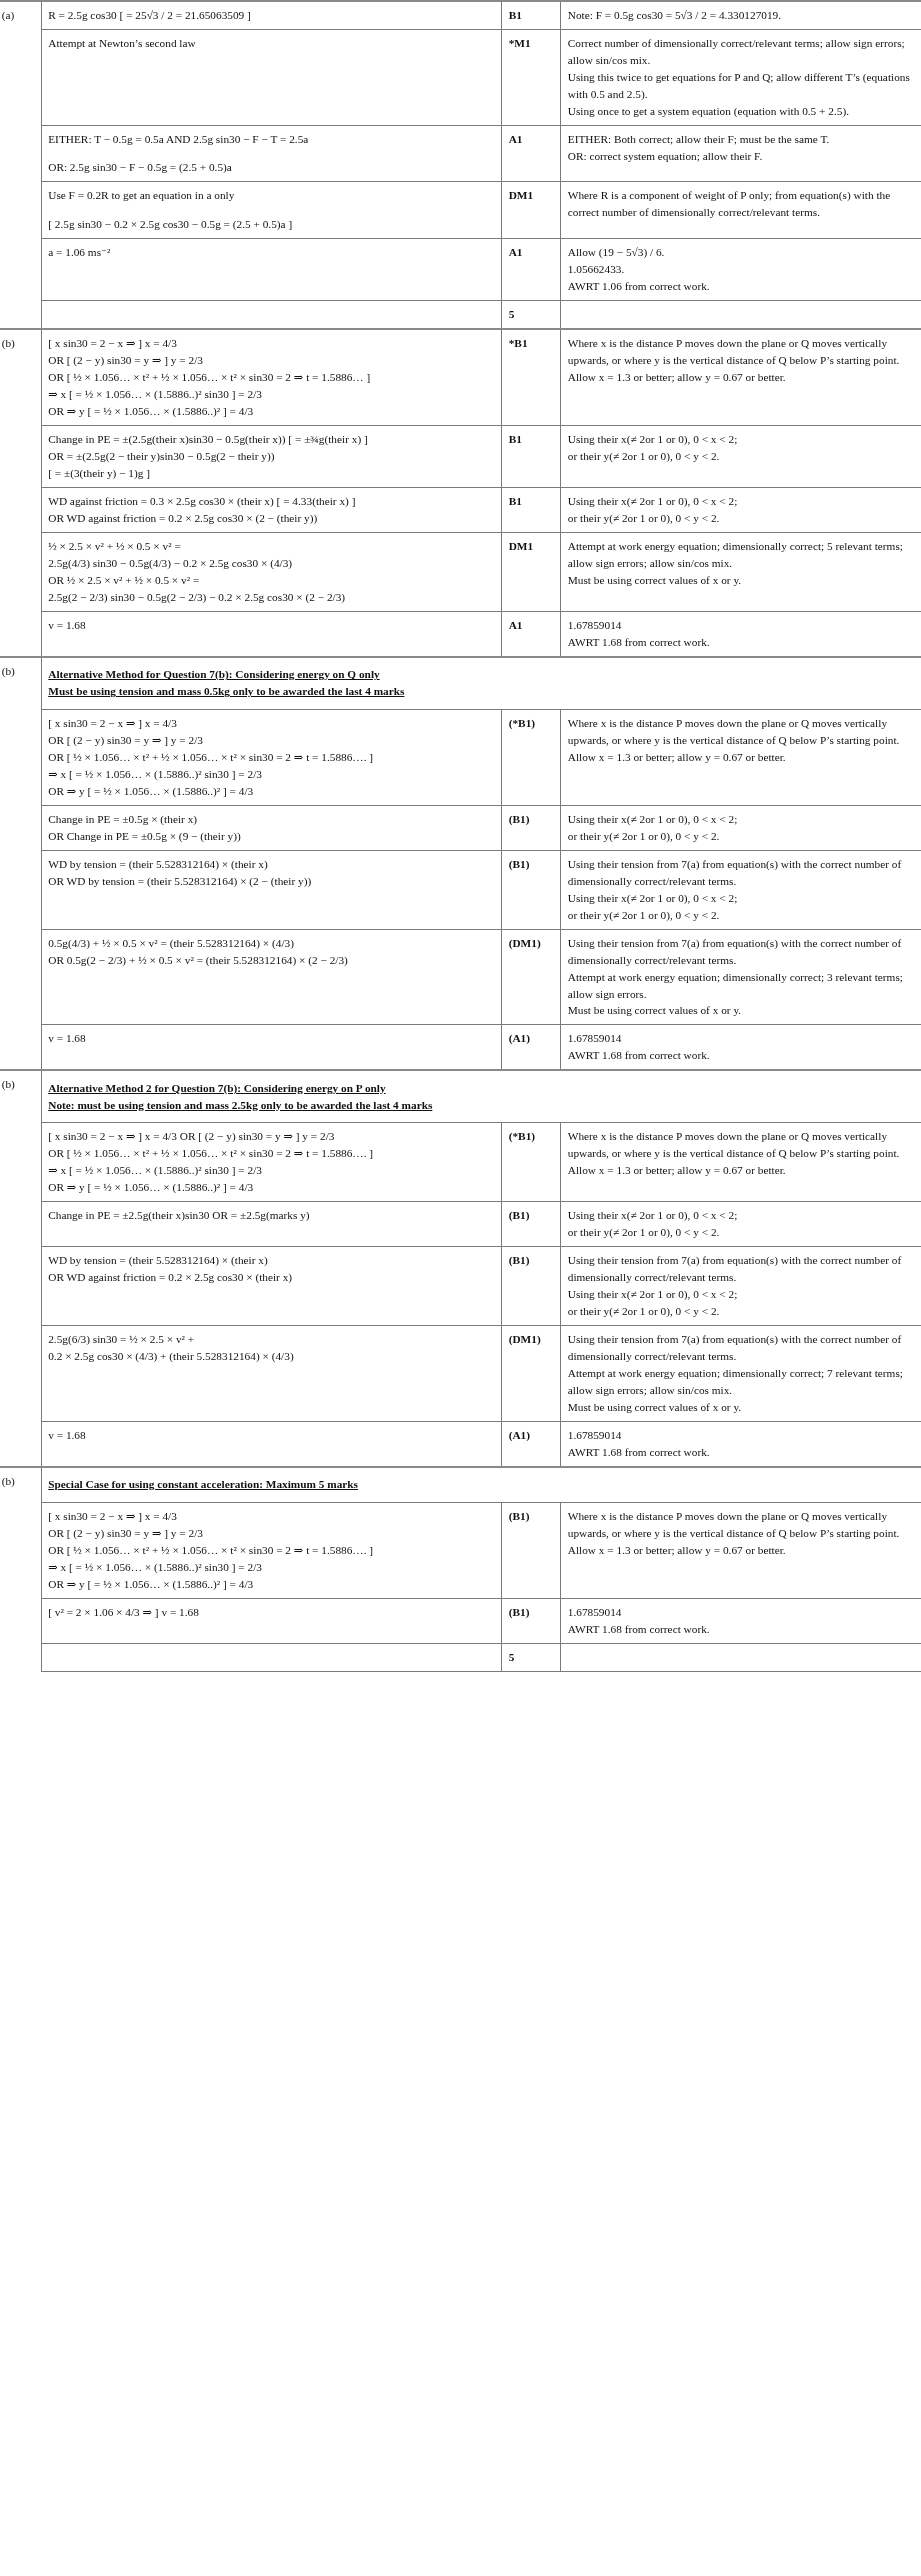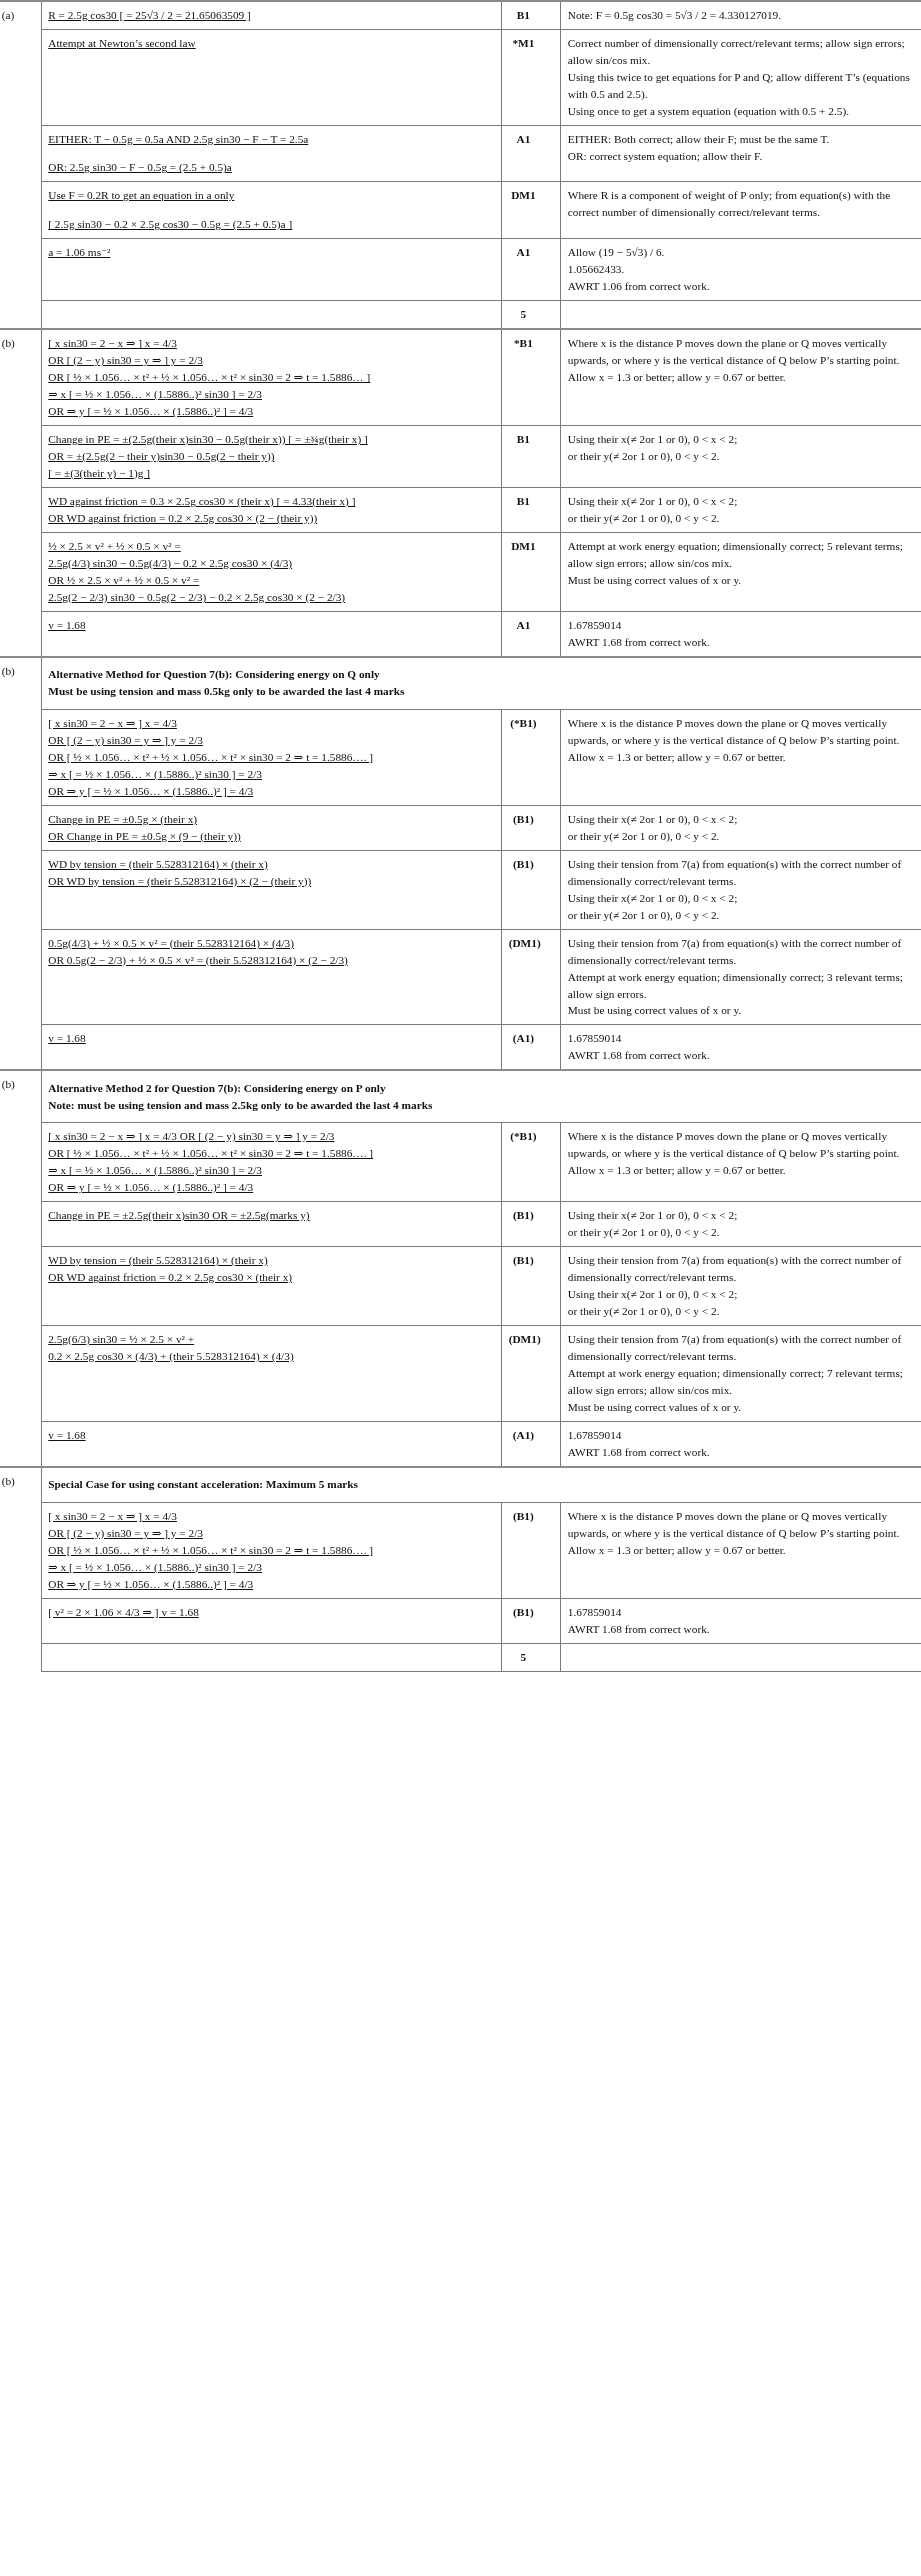--- a/index.html
+++ b/index.html
@@ -6,26 +6,26 @@
   body { width: 922px; font-family: "Liberation Serif", "DejaVu Serif", serif; color: #111; font-size: 11.3px; }
   table.ms { width: 922px; border-collapse: collapse; table-layout: fixed; }
   table.ms col.c0 { width: 41px; }
   table.ms col.c1 { width: 460px; }
   table.ms col.c2 { width: 59px; }
   table.ms col.c3 { width: 361px; }
   table.ms td { border: 0.8px solid #7a7a7a; vertical-align: top; padding: 5px 6.7px; line-height: 1.5; }
   table.ms td.part { border-top: none; border-bottom: none; border-left: none; padding-left: 1.7px; }
   table.ms tr.sect-start td.part { border-top: 2.5px double #8a8a8a; }
   table.ms tr.sect-start td { border-top: 2.5px double #8a8a8a; }
-  table.ms td.mark { text-align: center; font-weight: bold; padding-right: 22px; white-space: nowrap; }
+  table.ms td.mark { text-align: left; font-weight: bold; padding-right: 22px; white-space: nowrap; }
   table.ms td.guid { border-right: none; }
-  table.ms td.head { font-weight: bold; border-right: none; padding-top: 8.4px; padding-bottom: 8.4px; }
+  table.ms td.head { font-weight: bold; border-right: none; padding-top: 8.4px; padding-bottom: 8.4px; text-decoration: underline; }
   .line { display: block; min-height: 17px; }
   .gap { display: block; height: 11.7px; }
-  .eq { font-style: normal; text-decoration: underline; }
+  .eq { font-style: normal; }
   .total { font-weight: bold; }
 </style>
 </head>
 <body>
 
 <table class="ms">
   <colgroup>
       <col class="c0">
       <col class="c1">
       <col class="c2">

